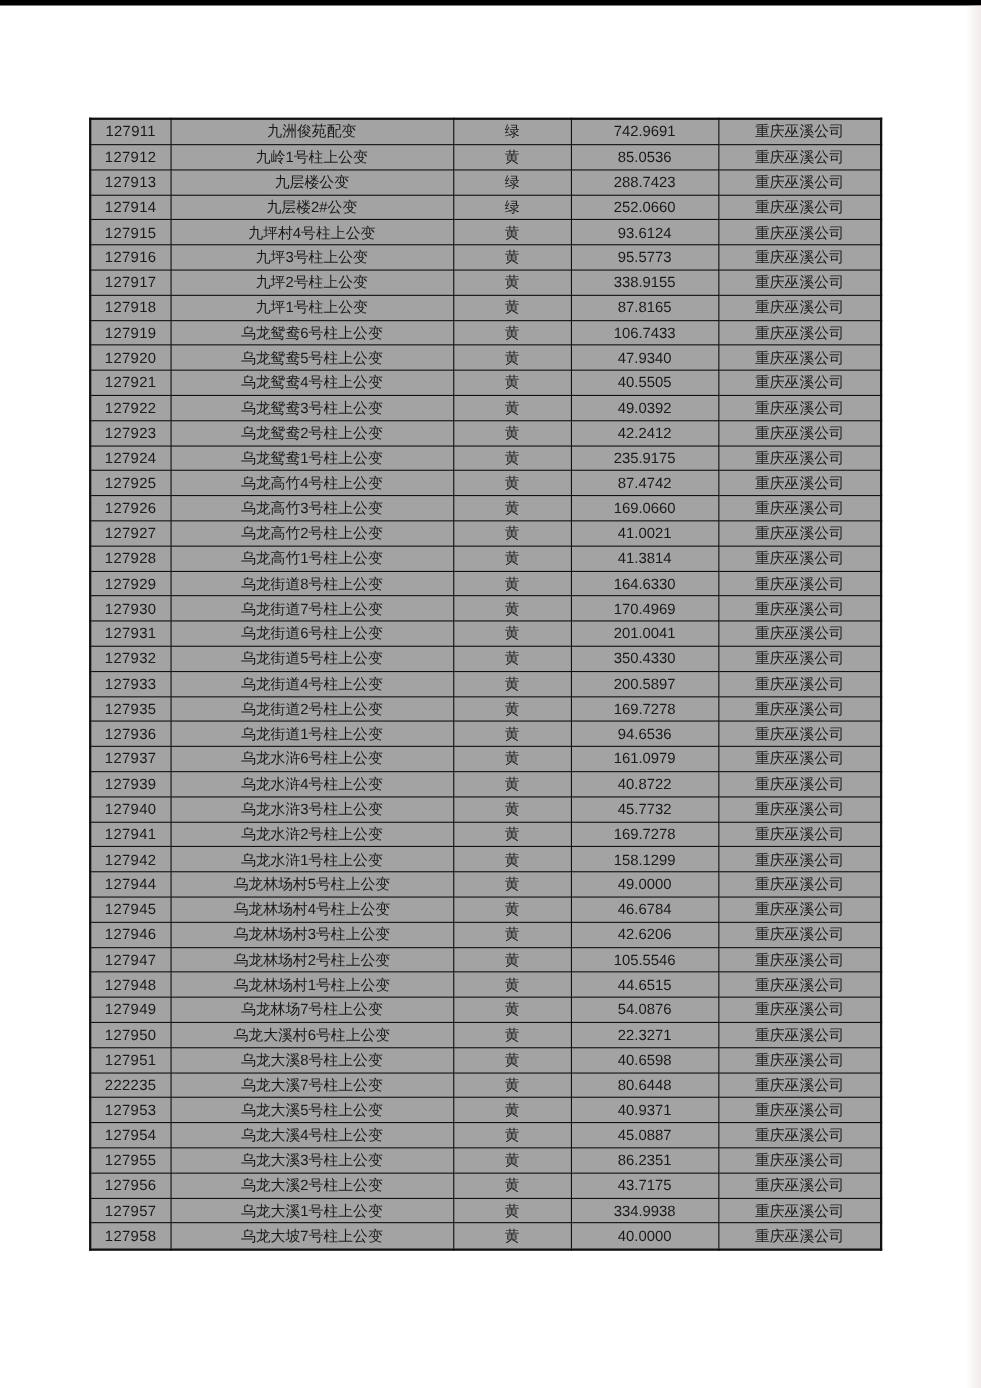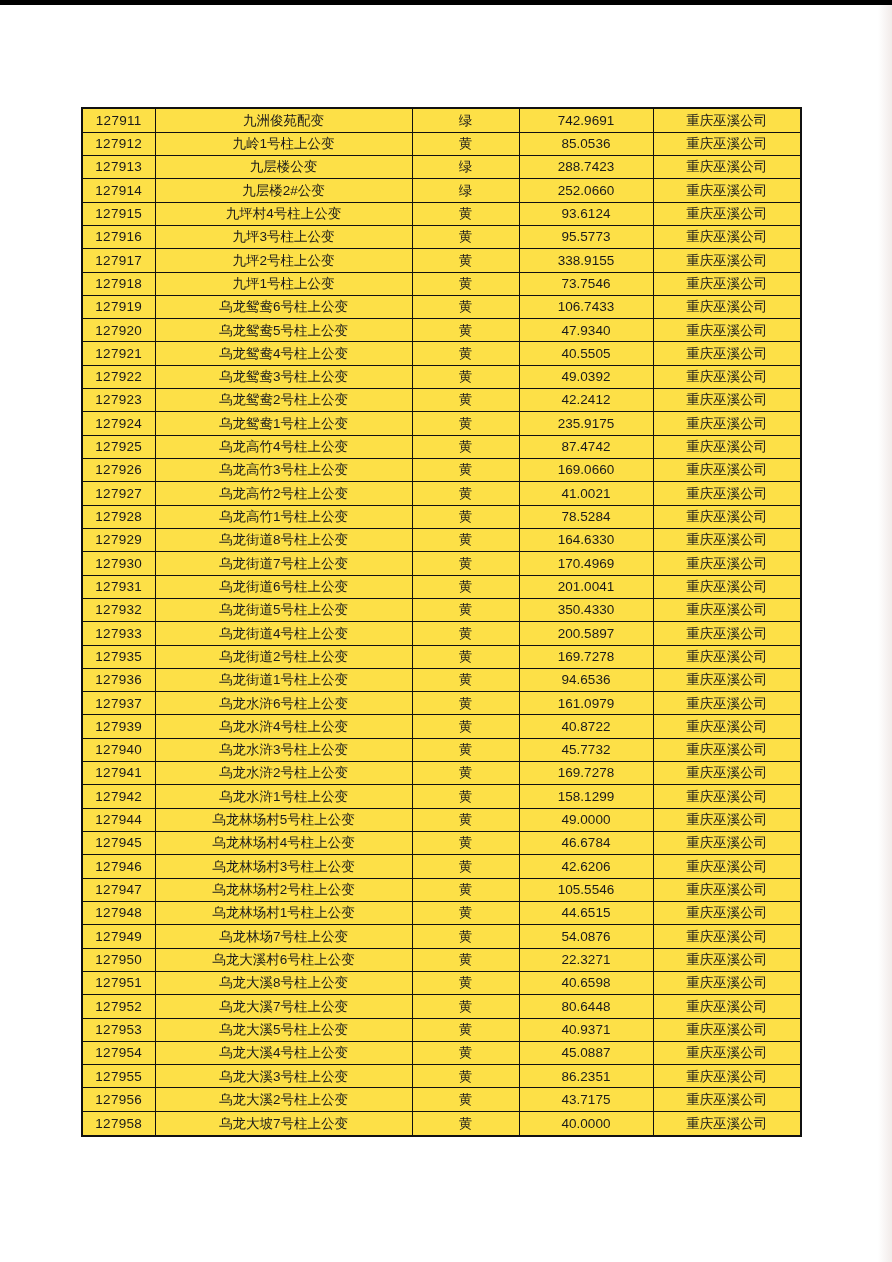--- a/index.html
+++ b/index.html
@@ -35,21 +35,21 @@
     background: linear-gradient(to right, rgba(245,240,238,0), rgba(240,233,231,0.9));
   }
   table.data-table {
     position: absolute;
     left: 81px;
     top: 107px;
     width: 719px;
     height: 1030px;
     border-collapse: collapse;
     table-layout: fixed;
-    background: #fde047;
+    background: #a3a3a3;
   }
   table.data-table, table.data-table td {
     border: 1px solid #111111;
   }
   table.data-table {
     border-width: 2px;
   }
   table.data-table td {
     padding: 0 2px;
     text-align: center;
@@ -127,21 +127,21 @@
           <td class="cell-id">127917</td>
           <td class="cell-device-name">九坪2号柱上公变</td>
           <td class="cell-color-flag">黄</td>
           <td class="cell-load-value">338.9155</td>
           <td class="cell-company-name">重庆巫溪公司</td>
         </tr>
         <tr>
           <td class="cell-id">127918</td>
           <td class="cell-device-name">九坪1号柱上公变</td>
           <td class="cell-color-flag">黄</td>
-          <td class="cell-load-value">73.7546</td>
+          <td class="cell-load-value">87.8165</td>
           <td class="cell-company-name">重庆巫溪公司</td>
         </tr>
         <tr>
           <td class="cell-id">127919</td>
           <td class="cell-device-name">乌龙鸳鸯6号柱上公变</td>
           <td class="cell-color-flag">黄</td>
           <td class="cell-load-value">106.7433</td>
           <td class="cell-company-name">重庆巫溪公司</td>
         </tr>
         <tr>
@@ -197,21 +197,21 @@
           <td class="cell-id">127927</td>
           <td class="cell-device-name">乌龙高竹2号柱上公变</td>
           <td class="cell-color-flag">黄</td>
           <td class="cell-load-value">41.0021</td>
           <td class="cell-company-name">重庆巫溪公司</td>
         </tr>
         <tr>
           <td class="cell-id">127928</td>
           <td class="cell-device-name">乌龙高竹1号柱上公变</td>
           <td class="cell-color-flag">黄</td>
-          <td class="cell-load-value">78.5284</td>
+          <td class="cell-load-value">41.3814</td>
           <td class="cell-company-name">重庆巫溪公司</td>
         </tr>
         <tr>
           <td class="cell-id">127929</td>
           <td class="cell-device-name">乌龙街道8号柱上公变</td>
           <td class="cell-color-flag">黄</td>
           <td class="cell-load-value">164.6330</td>
           <td class="cell-company-name">重庆巫溪公司</td>
         </tr>
         <tr>
@@ -341,21 +341,21 @@
           <td class="cell-company-name">重庆巫溪公司</td>
         </tr>
         <tr>
           <td class="cell-id">127951</td>
           <td class="cell-device-name">乌龙大溪8号柱上公变</td>
           <td class="cell-color-flag">黄</td>
           <td class="cell-load-value">40.6598</td>
           <td class="cell-company-name">重庆巫溪公司</td>
         </tr>
         <tr>
-          <td class="cell-id">127952</td>
+          <td class="cell-id">222235</td>
           <td class="cell-device-name">乌龙大溪7号柱上公变</td>
           <td class="cell-color-flag">黄</td>
           <td class="cell-load-value">80.6448</td>
           <td class="cell-company-name">重庆巫溪公司</td>
         </tr>
         <tr>
           <td class="cell-id">127953</td>
           <td class="cell-device-name">乌龙大溪5号柱上公变</td>
           <td class="cell-color-flag">黄</td>
           <td class="cell-load-value">40.9371</td>
@@ -373,20 +373,27 @@
           <td class="cell-device-name">乌龙大溪3号柱上公变</td>
           <td class="cell-color-flag">黄</td>
           <td class="cell-load-value">86.2351</td>
           <td class="cell-company-name">重庆巫溪公司</td>
         </tr>
         <tr>
           <td class="cell-id">127956</td>
           <td class="cell-device-name">乌龙大溪2号柱上公变</td>
           <td class="cell-color-flag">黄</td>
           <td class="cell-load-value">43.7175</td>
+          <td class="cell-company-name">重庆巫溪公司</td>
+        </tr>
+        <tr>
+          <td class="cell-id">127957</td>
+          <td class="cell-device-name">乌龙大溪1号柱上公变</td>
+          <td class="cell-color-flag">黄</td>
+          <td class="cell-load-value">334.9938</td>
           <td class="cell-company-name">重庆巫溪公司</td>
         </tr>
         <tr>
           <td class="cell-id">127958</td>
           <td class="cell-device-name">乌龙大坡7号柱上公变</td>
           <td class="cell-color-flag">黄</td>
           <td class="cell-load-value">40.0000</td>
           <td class="cell-company-name">重庆巫溪公司</td>
         </tr>
       </tbody>

